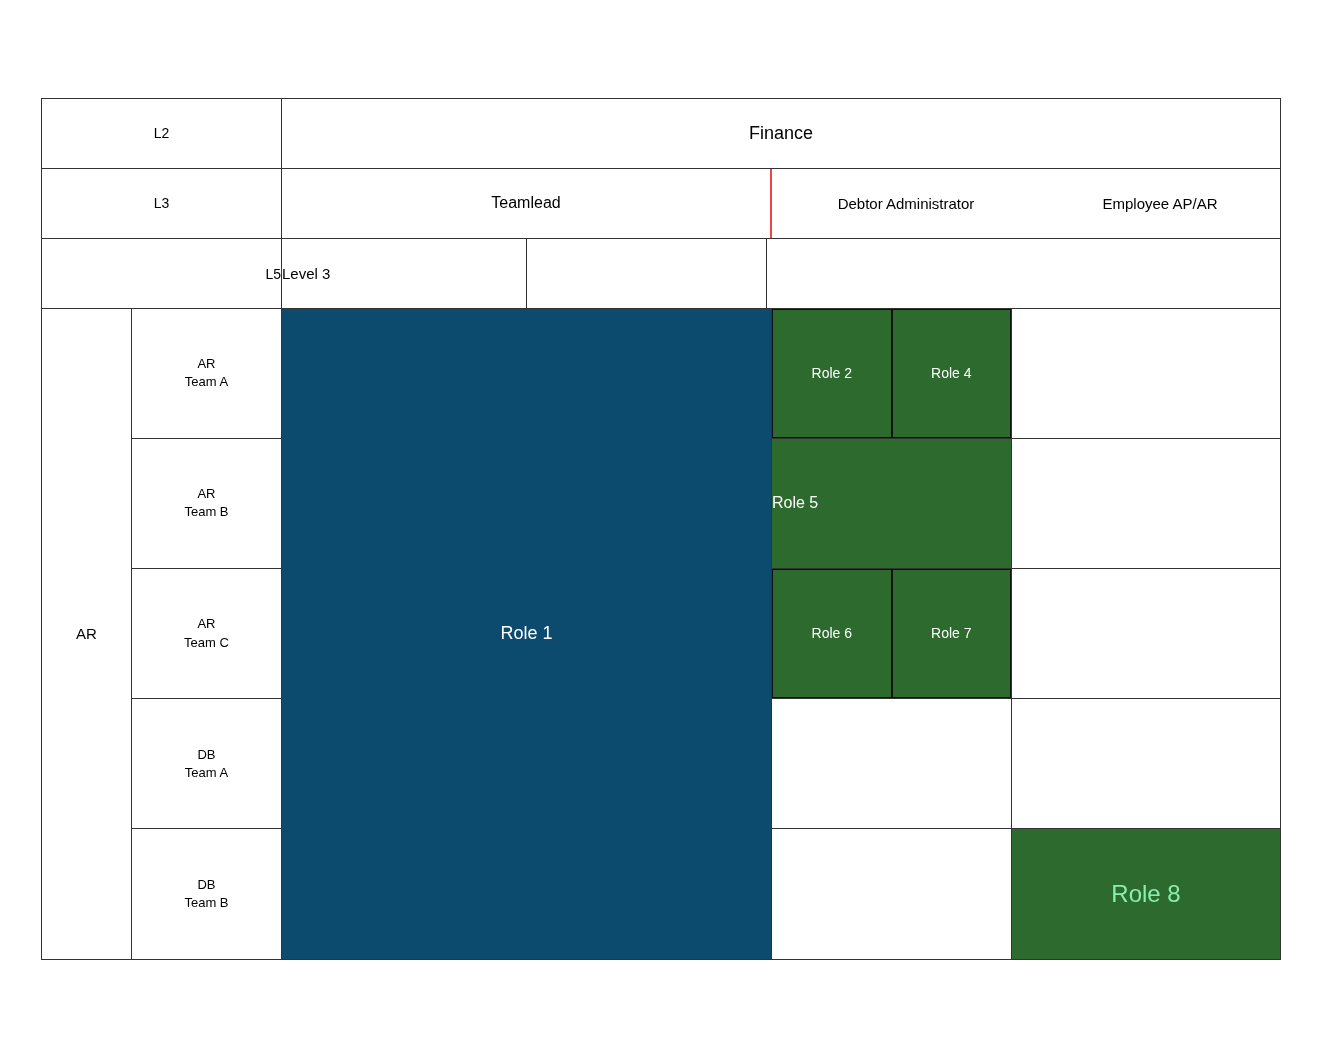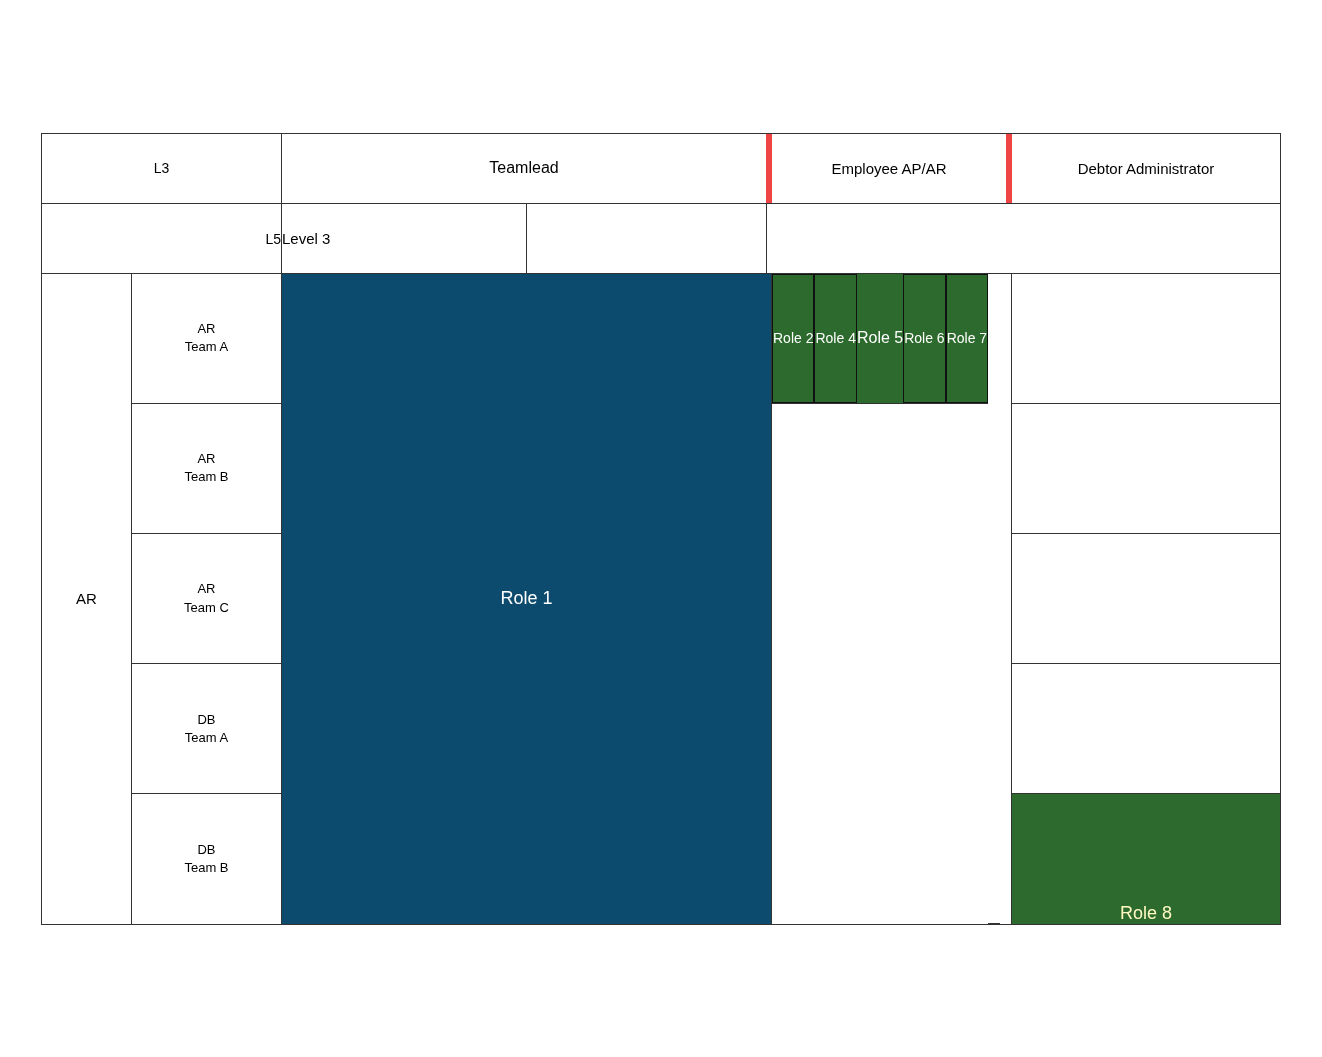--- a/index.html
+++ b/index.html
@@ -27,21 +27,21 @@
       flex-shrink: 0;
       border-right: 1px solid #333;
       display: flex;
       align-items: center;
       justify-content: center;
     }
     .header-cell {
       display: flex;
       align-items: center;
       justify-content: center;
-      border-right: 6px solid #ef4444;
+      border-right: 2px solid #ef4444;
       text-align: center;
     }
     .header-cell:last-child { border-right: none; }
 
     
     .hr1 { height: 70px; }
     .hr1 .corner-cell { width: 240px; }
     .hr1 .finance-cell { flex: 1; font-size: 18px; }
 
     
@@ -153,21 +153,21 @@
       font-size: 14px;
       text-align: center;
     }
 
     
     .emp-ar-block {
       width: 240px;
       border-right: 1px solid #333;
       flex-shrink: 0;
       display: flex;
-      flex-direction: row;
+      flex-direction: column;
     }
 
     
     .row-ar-a-emp {
       height: 130px;
       border-bottom: 1px solid #333;
       display: flex;
     }
     
     .row-ar-b-emp {
@@ -204,50 +204,58 @@
       border-bottom: 1px solid #333;
     }
     .row-db-a-debtor {
       height: 130px;
       border-bottom: 1px solid #333;
     }
     .row-db-b-debtor {
       flex: 1;
       background: #2d6a2d;
       display: flex;
-      align-items: flex-end;
-      justify-content: center;
-      color: #fef9c3;
-      font-size: 18px;
+      align-items: center;
+      justify-content: center;
+      color: #86efac;
+      font-size: 24px;
     }
 
     
     .full-body {
       display: flex;
       height: 650px; 
     }
   </style>
 </head>
 <body>
 
 <div class="matrix-wrapper">
 
+  <div class="header-row hr1">
+    <div class="corner-cell" style="width:240px;">
+      <span>L2</span>
+    </div>
+    <div class="header-cell finance-cell" style="flex:1;">
+      <span>Finance</span>
+    </div>
+  </div>
 
   <div class="header-row hr2">
     <div class="corner-cell" style="width:240px;">
       <span>L3</span>
     </div>
     <div class="header-cell teamlead-cell">
       <span>Teamlead</span>
     </div>
+    <div class="header-cell debtor-cell">
+      <span>Debtor Administrator</span>
+    </div>
     <div class="header-cell emp-cell">
       <span>Employee AP/AR</span>
-    </div>
-    <div class="header-cell debtor-cell">
-      <span>Debtor Administrator</span>
     </div>
   </div>
 
   <div class="header-row hr3">
     <div class="hr3 corner-outer">
       <div class="l5-cell">
         <span>L5</span>
       </div>
     </div>
     <div class="hr3 lvl3-cell">

